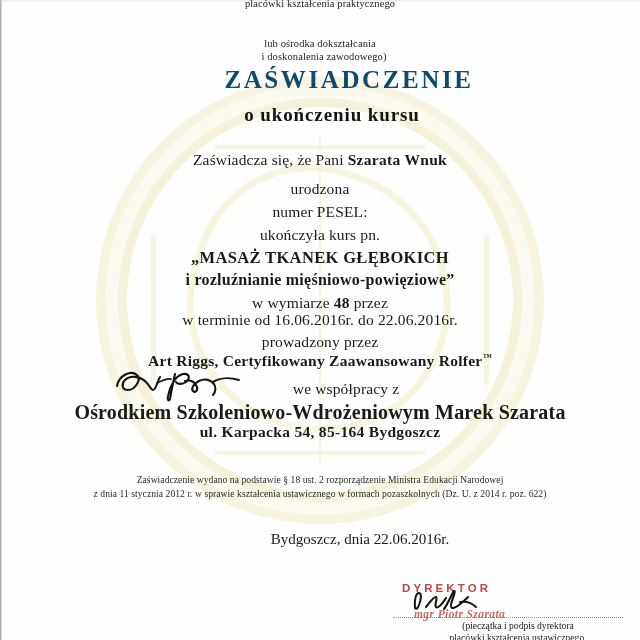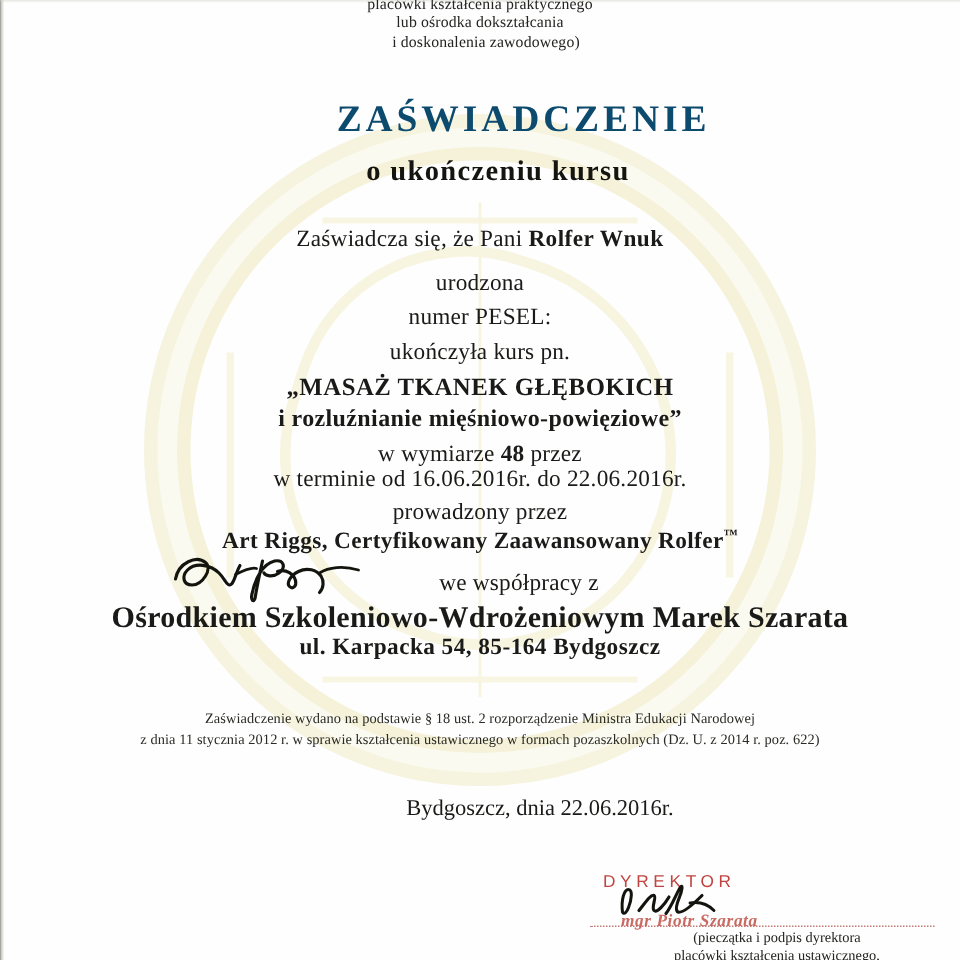--- a/index.html
+++ b/index.html
@@ -88,21 +88,21 @@
     top: -2px;
     left: 0;
     width: 640px;
     text-align: center;
     font-size: 10.5px;
     line-height: 12.4px;
     color: #232320;
     letter-spacing: .1px;
   }
   .header-note div { white-space: nowrap; }
-  .header-note .l2 { padding-left: 0; }
+  .header-note .l2 { padding-left: 0; margin-top: 28px; }
   .header-note .l3 { padding-left: 8px; }
 
   .title-main {
     position: absolute;
     top: 66px;
     left: 0;
     width: 640px;
     text-align: center;
     font-size: 25px;
     font-weight: bold;
@@ -228,21 +228,21 @@
     top: 582px;
     width: 244px;
     height: 58px;
     z-index: 4;
   }
   .stamp-title {
     position: absolute;
     left: 6px;
     top: 0;
     font-size: 11.5px;
-    font-weight: normal;
+    font-weight: bold;
     letter-spacing: 3.1px;
     color: #c0443f;
     font-family: "Liberation Sans", sans-serif;
   }
   .stamp-name {
     position: absolute;
     left: 18px;
     top: 26px;
     font-size: 11.5px;
     font-style: italic;
@@ -299,21 +299,21 @@
       <div class="l1">placówki kształcenia praktycznego</div>
       <div class="l2">lub ośrodka dokształcania</div>
       <div class="l3">i doskonalenia zawodowego)</div>
     </div>
 
     <div class="title-main">ZAŚWIADCZENIE</div>
     <div class="title-sub">o ukończeniu kursu</div>
 
     <div class="line l-regular row-name">
       <span>Zaświadcza się, że Pani</span>
-      <span class="nm">Rolfer Wnuk</span>
+      <span class="nm">Szarata Wnuk</span>
     </div>
 
     <div class="line l-regular row-born">
       <span>urodzona</span>
       <span></span>
     </div>
 
     <div class="line l-regular row-pesel">
       <span>numer PESEL:</span>
       <span></span>

